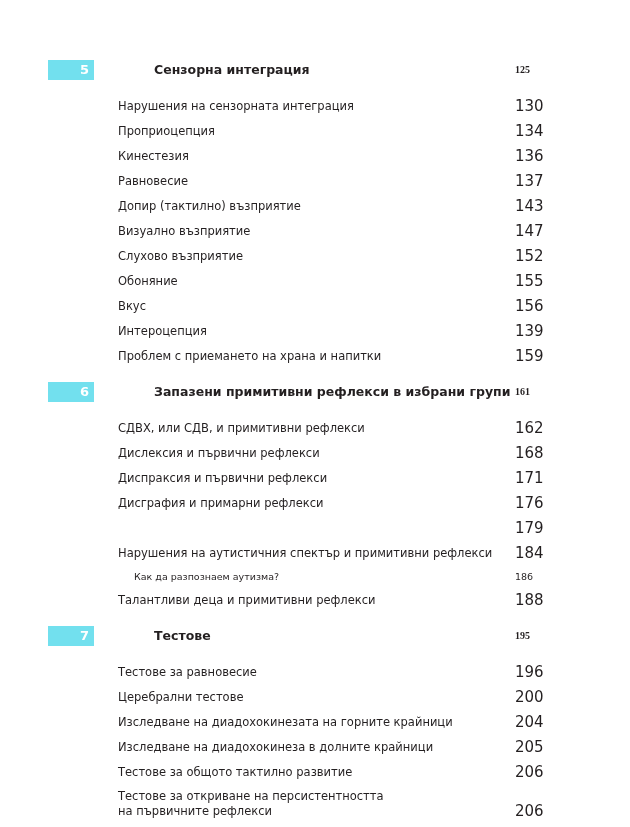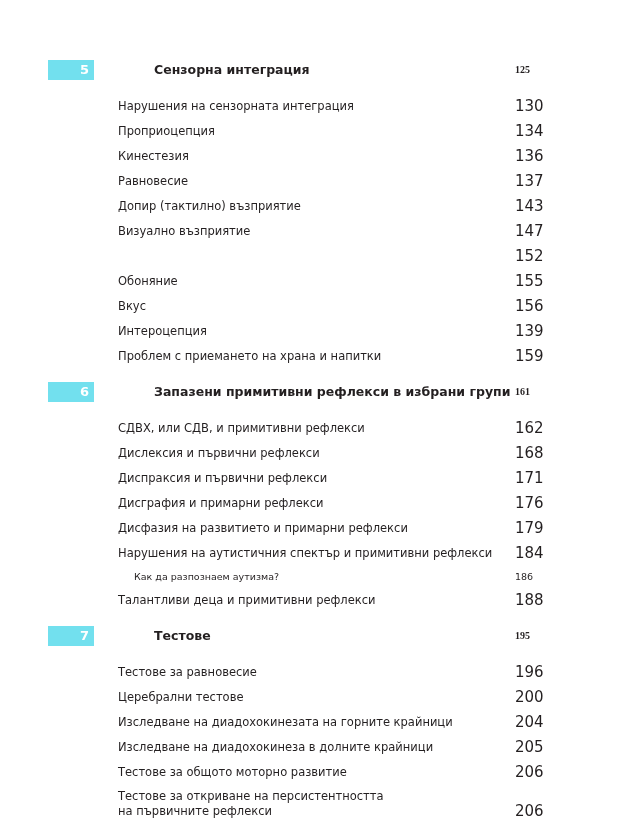--- a/index.html
+++ b/index.html
@@ -149,20 +149,21 @@
         </div>
         <div class="entry">
           <div class="label">Допир (тактилно) възприятие</div>
           <div class="num">143</div>
         </div>
         <div class="entry">
           <div class="label">Визуално възприятие</div>
           <div class="num">147</div>
         </div>
         <div class="entry">
+          <div class="label">Слухово възприятие</div>
           <div class="num">152</div>
         </div>
         <div class="entry">
           <div class="label">Обоняние</div>
           <div class="num">155</div>
         </div>
         <div class="entry">
           <div class="label">Вкус</div>
           <div class="num">156</div>
         </div>
@@ -191,21 +192,20 @@
         </div>
         <div class="entry">
           <div class="label">Диспраксия и първични рефлекси</div>
           <div class="num">171</div>
         </div>
         <div class="entry">
           <div class="label">Дисграфия и примарни рефлекси</div>
           <div class="num">176</div>
         </div>
         <div class="entry">
-          <div class="label">Дисфазия на развитието и примарни рефлекси</div>
           <div class="num">179</div>
         </div>
         <div class="entry">
           <div class="label">Нарушения на аутистичния спектър и примитивни рефлекси</div>
           <div class="num">184</div>
         </div>
         <div class="entry sub">
           <div class="label">Как да разпознаем аутизма?</div>
           <div class="num">186</div>
         </div>
@@ -230,21 +230,21 @@
         </div>
         <div class="entry">
           <div class="label">Изследване на диадохокинезата на горните крайници</div>
           <div class="num">204</div>
         </div>
         <div class="entry">
           <div class="label">Изследване на диадохокинеза в долните крайници</div>
           <div class="num">205</div>
         </div>
         <div class="entry">
-          <div class="label">Тестове за общото моторно развитие</div>
+          <div class="label">Тестове за общото тактилно развитие</div>
           <div class="num">206</div>
         </div>
         <div class="entry two-line">
           <div class="label" style="white-space: pre-line;">Тестове за откриване на персистентността
 на първичните рефлекси</div>
           <div class="num">206</div>
         </div>
         <div class="entry sub">
           <div class="label">Тестове за рефлекс на Моро</div>
           <div class="num">206</div>

